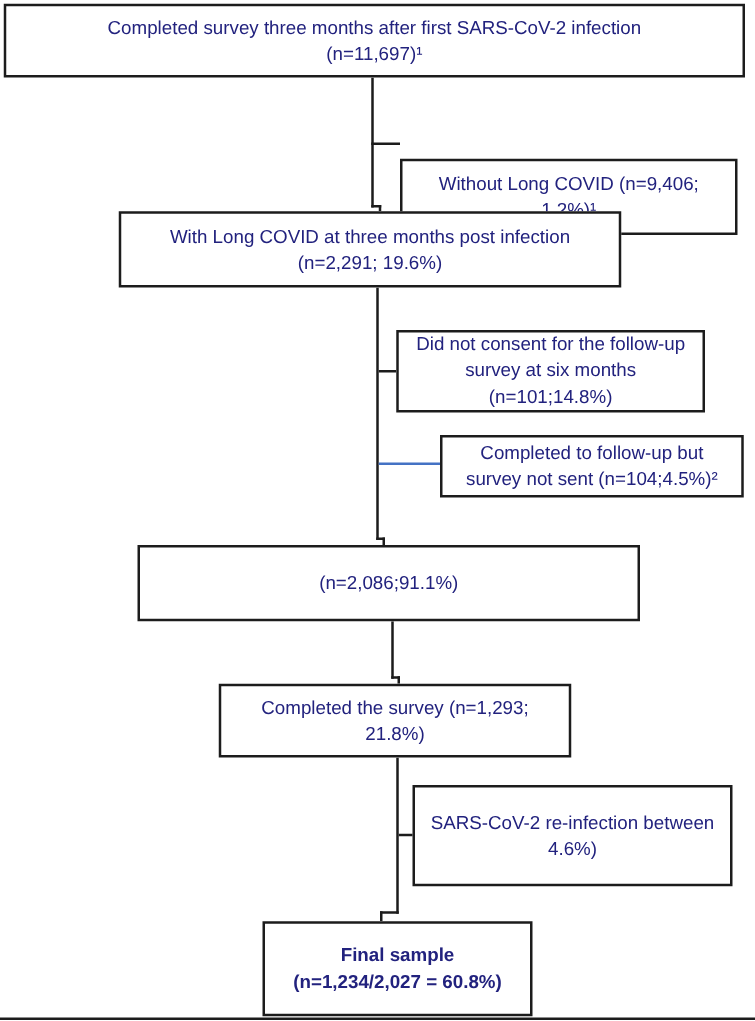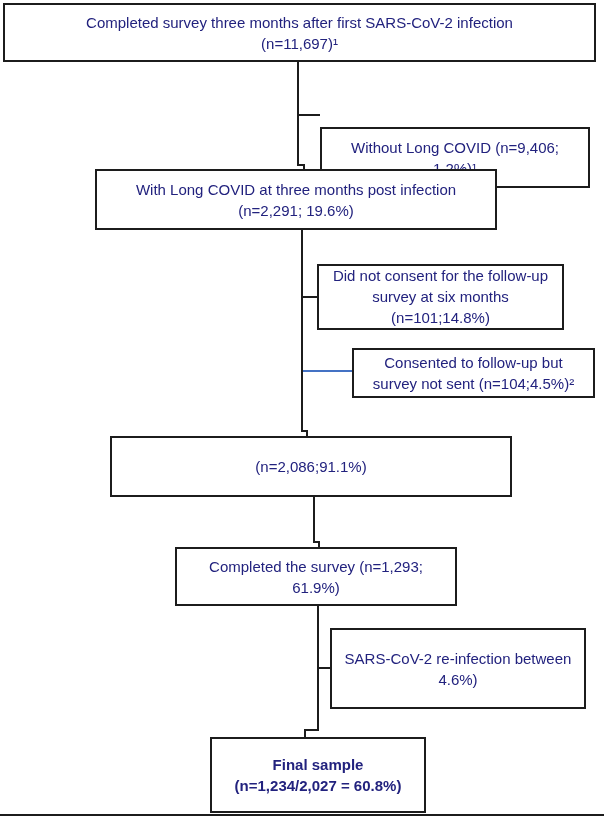--- a/index.html
+++ b/index.html
@@ -59,31 +59,31 @@
     <div class="ln">(n=2,291; 19.6%)</div>
   </div>
 
   <div class="box" style="left:317px; top:264px; width:247px; height:66px;justify-content:flex-end;">
     <div class="ln">Did not consent for the follow-up</div>
     <div class="ln">survey at six months</div>
     <div class="ln">(n=101;14.8%)</div>
   </div>
 
   <div class="box" style="left:352px; top:348px; width:243px; height:50px;">
-    <div class="ln">Consented to follow-up but</div>
+    <div class="ln">Completed to follow-up but</div>
     <div class="ln">survey not sent (n=104;4.5%)²</div>
   </div>
 
   <div class="box" style="left:110px; top:436px; width:402px; height:61px;">
     <div class="ln">(n=2,086;91.1%)</div>
   </div>
 
   <div class="box" style="left:175px; top:547px; width:282px; height:59px;">
     <div class="ln">Completed the survey (n=1,293;</div>
-    <div class="ln">61.9%)</div>
+    <div class="ln">21.8%)</div>
   </div>
 
   <div class="box" style="left:330px; top:628px; width:256px; height:81px;justify-content:center;">
     <div class="ln">SARS-CoV-2 re-infection between</div>
     <div class="ln">4.6%)</div>
   </div>
 
   <div class="box bold" style="left:194px; top:737px; width:216px; height:76px;margin-left:16px;">
     <div class="ln">Final sample</div>
     <div class="ln">(n=1,234/2,027 = 60.8%)</div>

